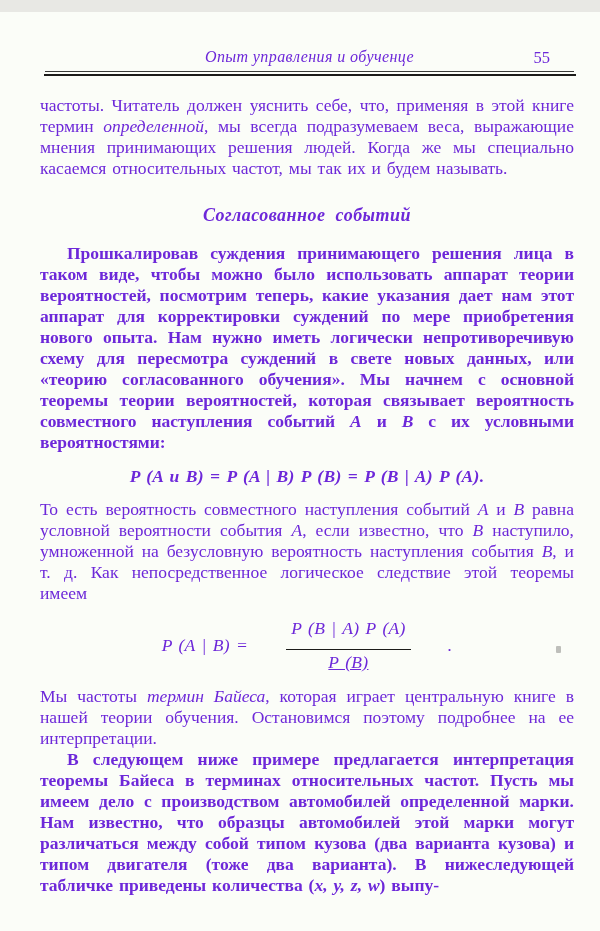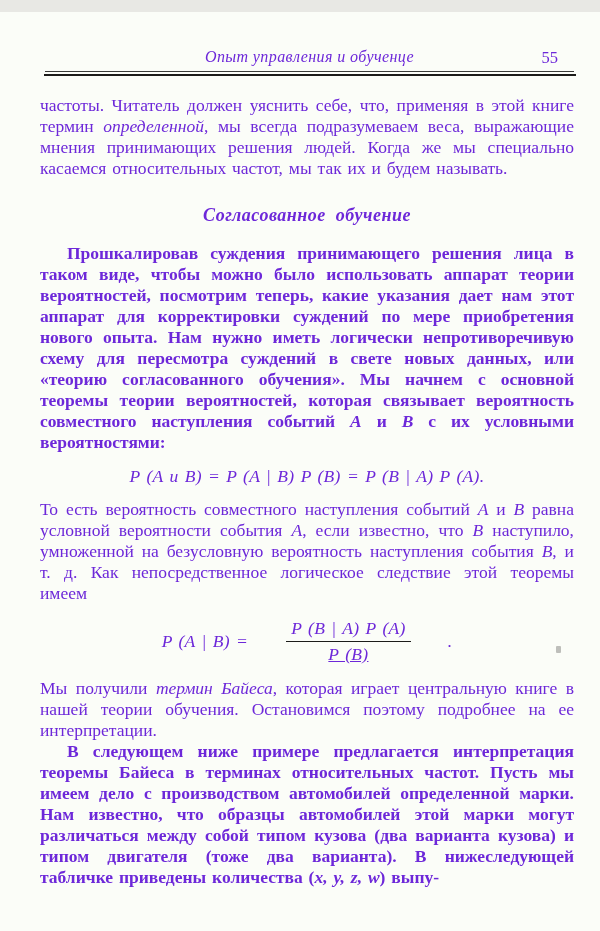--- a/index.html
+++ b/index.html
@@ -29,21 +29,21 @@
     position: absolute;
     left: 0; right: 0;
     text-align: center;
     font-style: italic;
     font-size: 16px;
     letter-spacing: 0.4px;
     white-space: nowrap;
   }
   .page-number {
     position: absolute;
-    right: 16px;
+    right: 24px;
     top: 0;
     font-size: 16.5px;
   }
   .head-rule-thin {
     margin: 1px 26px 0 45px;
     border-top: 1px solid #3a3a38;
   }
   .head-rule {
     margin: 2px 24px 0 44px;
     border-top: 2px solid #1c1c1a;
@@ -77,37 +77,38 @@
 
   
   .formula {
     text-align: center;
     font-style: italic;
     font-size: 17.5px;
     letter-spacing: 0.3px;
   }
   .formula-inline {
     margin: 13px 0 12px 0;
+    font-weight: bold;
   }
   .formula-frac {
     margin: 14px 0 13px 0;
     display: flex;
     align-items: center;
     justify-content: center;
     gap: 31px;
   }
   .frac {
     display: inline-block;
     vertical-align: middle;
     text-align: center;
     margin-left: 7px;
   }
   .frac .num {
     display: block;
-    padding: 0 5px 2px 5px;
+    padding: 0 5px 10px 5px;
     border-bottom: 1.6px solid #1c1c1a;
     text-align: right;
   }
   .frac .den {
     display: block;
     padding-top: 2px;
     text-decoration: underline;
   }
   .frac-suffix {
     margin-left: 6px;
@@ -135,38 +136,38 @@
     <span class="running-title">Опыт управления и обученце</span>
     <span class="page-number">55</span>
   </header>
   <div class="head-rule-thin"></div>
   <div class="head-rule"></div>
 
   <main class="text-block">
 
     <p class="para"><span>частоты. Читатель должен уяснить себе, что, применяя в этой книге термин </span><em>определенной</em><span>, мы всегда подразумеваем веса, выражающие мнения принимающих решения людей. Когда же мы специально касаемся относительных частот, мы так их и будем называть.</span></p>
 
-    <h2 class="section-heading">Согласованное обучение</h2>
+    <h2 class="section-heading">Согласованное событий</h2>
 
     <p class="para indent"><span>Прошкалировав суждения принимающего решения лица в таком виде, чтобы можно было использовать аппарат теории вероятностей, посмотрим теперь, какие указания дает нам этот аппарат для корректировки суждений по мере приобретения нового опыта. Нам нужно иметь логически непротиворечивую схему для пересмотра суждений в свете новых данных, или «теорию согласованного обучения». Мы начнем с основной теоремы теории вероятностей, которая связывает вероятность совместного наступления событий </span><em>A</em><span> и </span><em>B</em><span> с их условными вероятностями:</span></p>
 
     <div class="formula formula-inline"><span>P (A и B) = P (A | B) P (B) = P (B | A) P (A).</span></div>
 
     <p class="para"><span>То есть вероятность совместного наступления событий </span><em>A</em><span> и </span><em>B</em><span> равна условной вероятности события </span><em>A</em><span>, если известно, что </span><em>B</em><span> наступило, умноженной на безусловную вероятность наступления события </span><em>B</em><span>, и т. д. Как непосредственное логическое следствие этой теоремы имеем</span></p>
 
     <div class="formula formula-frac">
       <span>P (A | B) =</span>
       <span class="frac">
         <span class="num">P (B | A) P (A)</span>
         <span class="den">P (B)</span>
       </span>
       <span class="frac-suffix">.</span>
     </div>
 
-    <p class="para"><span>Мы получили </span><em>термин Байеса</em><span>, которая играет центральную книге в нашей теории обучения. Остановимся поэтому подробнее на ее интерпретации.</span></p>
+    <p class="para"><span>Мы частоты </span><em>термин Байеса</em><span>, которая играет центральную книге в нашей теории обучения. Остановимся поэтому подробнее на ее интерпретации.</span></p>
 
     <p class="para indent"><span>В следующем ниже примере предлагается интерпретация теоремы Байеса в терминах относительных частот. Пусть мы имеем дело с производством автомобилей определенной марки. Нам известно, что образцы автомобилей этой марки могут различаться между собой типом кузова (два варианта кузова) и типом двигателя (тоже два варианта). В нижеследующей табличке приведены количества (</span><em>x, y, z, w</em><span>)  выпу-</span></p>
 
   </main>
 
   <div class="scan-speck"></div>
 
 </div>
 
 </body></html>

